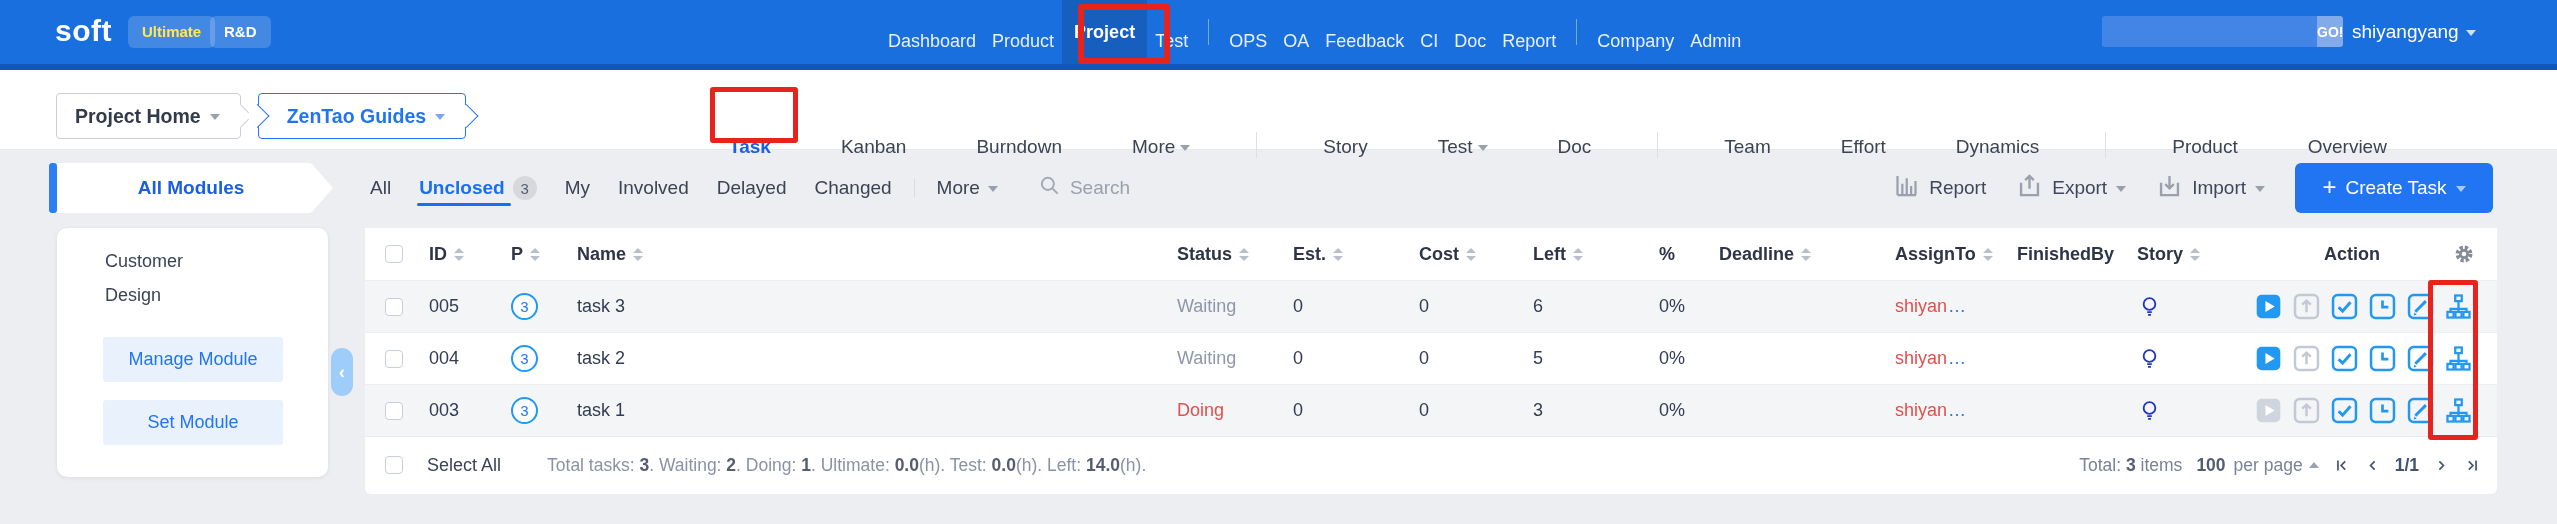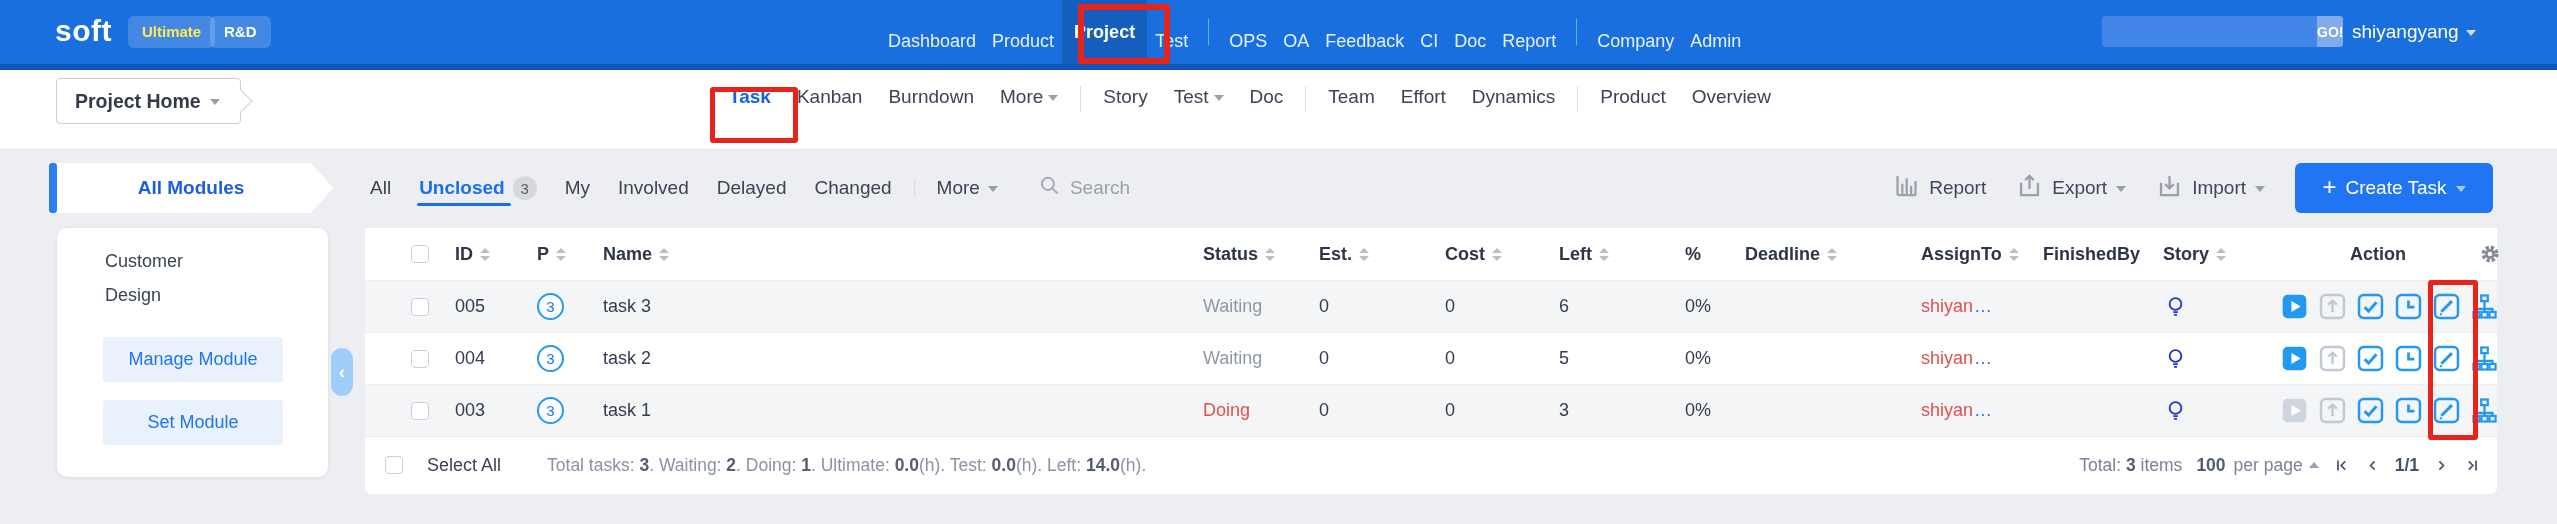--- a/index.html
+++ b/index.html
@@ -24,30 +24,30 @@
   .nav-search .go { width:45px; border:none; background:#84abe9; color:#fff; font-weight:700; font-size:14px; border-radius:0 3px 3px 0; cursor:pointer; }
   .nav-user { position:absolute; left:2352px; top:0; height:64px; display:flex; align-items:center; gap:7px; color:#fff; font-size:19px; cursor:pointer; }
   .caret-d { display:inline-block; width:0; height:0; border:5px solid transparent; border-top-width:6px; margin-top:6px; }
   .caret-d.white { border-top-color:#cfe0f7; }
   .caret-d.gray  { border-top-color:#9aa0ab; }
   .caret-d.blue  { border-top-color:#7aa6ee; }
   .caret-d.lightblue { border-top-color:#a9c9f9; }
 
   
   #menubar { position:absolute; left:0; top:70px; width:2557px; height:80px; background:#fff; border-bottom:1px solid #e5e8ec; }
-  #breadcrumb { position:absolute; left:56px; top:8px; height:59px; display:flex; }
+  #breadcrumb { position:absolute; left:56px; top:23px; height:59px; display:flex; }
   .crumb { position:relative; height:46px; display:flex; align-items:center; background:#fff; border:1px solid #c9ced8;
            border-radius:4px; padding:0 20px 0 18px; font-size:19.5px; font-weight:700; color:#333a49; cursor:pointer; }
   .crumb .tip { position:absolute; right:-9.5px; top:50%; width:17px; height:17px; background:#fff;
                 transform:translateY(-50%) rotate(45deg); border-top:1px solid #c9ced8; border-right:1px solid #c9ced8; }
   .crumb.blue { border-color:#2175f2; color:#2175f2; margin-left:17px; padding-left:28px; }
   .crumb.blue .tip { border-color:#2175f2; border-left:none; border-bottom:none; }
   .crumb.blue .notch { position:absolute; left:-9.5px; top:50%; width:17px; height:17px; background:#fff;
                 transform:translateY(-50%) rotate(45deg); border-top:1px solid #2175f2; border-right:1px solid #2175f2; }
-  #menu-tabs { position:absolute; left:716px; top:16px; height:80px; display:flex; align-items:flex-start; }
+  #menu-tabs { position:absolute; left:716px; top:8px; height:80px; display:flex; align-items:flex-end;gap:44px; }
   .mtab { color:#3c4353; font-size:19px; padding:0 13px; cursor:pointer; white-space:nowrap; display:flex; align-items:center; gap:5px; }
   .mtab.active { color:#1a5fe8; font-weight:700; }
   .mtab-divider { width:1px; height:26px; background:#dcdfe6; margin:0 9px; }
 
   
   .pennant { position:absolute; left:49px; top:163px; width:284px; height:50px; background:#fff; cursor:pointer;
              clip-path:polygon(0 0, calc(100% - 22px) 0, 100% 50%, calc(100% - 22px) 100%, 0 100%);
              display:flex; align-items:center; justify-content:center; font-size:19px; font-weight:700; color:#1b5fe0;
              box-shadow:0 1px 3px rgba(0,0,0,.12); }
   .pennant .bar { position:absolute; left:0; top:0; width:8px; height:100%; background:#2b7ff2; border-radius:3px; }
@@ -74,21 +74,21 @@
   .side-item { margin-left:48px; height:34px; line-height:34px; font-size:18px; color:#3c4353; cursor:pointer; }
   .side-item:first-child { margin-top:16px; }
   .side-btn { position:absolute; left:46px; width:180px; height:45px; background:#e9f1fd; color:#2175f2; font-size:18px;
               border:none; border-radius:3px; cursor:pointer; font-family:"Liberation Sans","DejaVu Sans",sans-serif; }
   #btn-manage { top:109px; } #btn-set { top:172px; }
   #collapse-handle { position:absolute; left:331px; top:348px; width:22px; height:48px; background:#9dcdf8; border-radius:11px;
               display:flex; align-items:center; justify-content:center; color:#fff; font-size:19px; font-weight:700; cursor:pointer; }
 
   
   #task-table { position:absolute; left:365px; top:228px; width:2132px; height:266px; background:#fff; border-radius:0 0 6px 6px; }
-  .grid-row { display:grid; grid-template-columns:56px 86px 64px 598px 116px 126px 114px 126px 60px 180px 118px 120px 120px 248px;padding-left:26px; }
+  .grid-row { display:grid; grid-template-columns:56px 86px 64px 598px 116px 126px 114px 126px 60px 180px 118px 120px 120px 248px; }
   .thead { height:52px; }
   .trow { height:52px; border-top:1px solid #eceef2; }
   .trow.odd { background:#f4f5f7; }
   .cell { display:flex; align-items:center; padding-left:8px; font-size:18px; color:#323c52; overflow:hidden; white-space:nowrap; }
   .cell.c-cb { padding-left:20px; }
   .cell.c-pri { padding-left:4px; }
   .cell.c-name { padding-left:6px; }
   .cell.c-assign { padding-left:4px; }
   .cell.c-action { padding-left:6px; gap:11px; position:relative; }
   .th { font-weight:700; color:#2d3547; }
@@ -161,20 +161,26 @@
       <span class="caret-d white"></span>
     </div>
   </header>
   <div id="navbar-shadow"></div>
 
   <div id="menubar">
     <div id="breadcrumb">
       <div class="crumb">
         <span>Project Home</span>
         <span class="caret-d gray" style="margin-left:9px"></span>
+        <span class="tip"></span>
+      </div>
+      <div class="crumb blue">
+        <span class="notch"></span>
+        <span>ZenTao Guides</span>
+        <span class="caret-d blue" style="margin-left:9px"></span>
         <span class="tip"></span>
       </div>
     </div>
     <div id="menu-tabs">
         <span class="mtab active">
           <span>Task</span>
         </span>
         <span class="mtab">
           <span>Kanban</span>
         </span>

